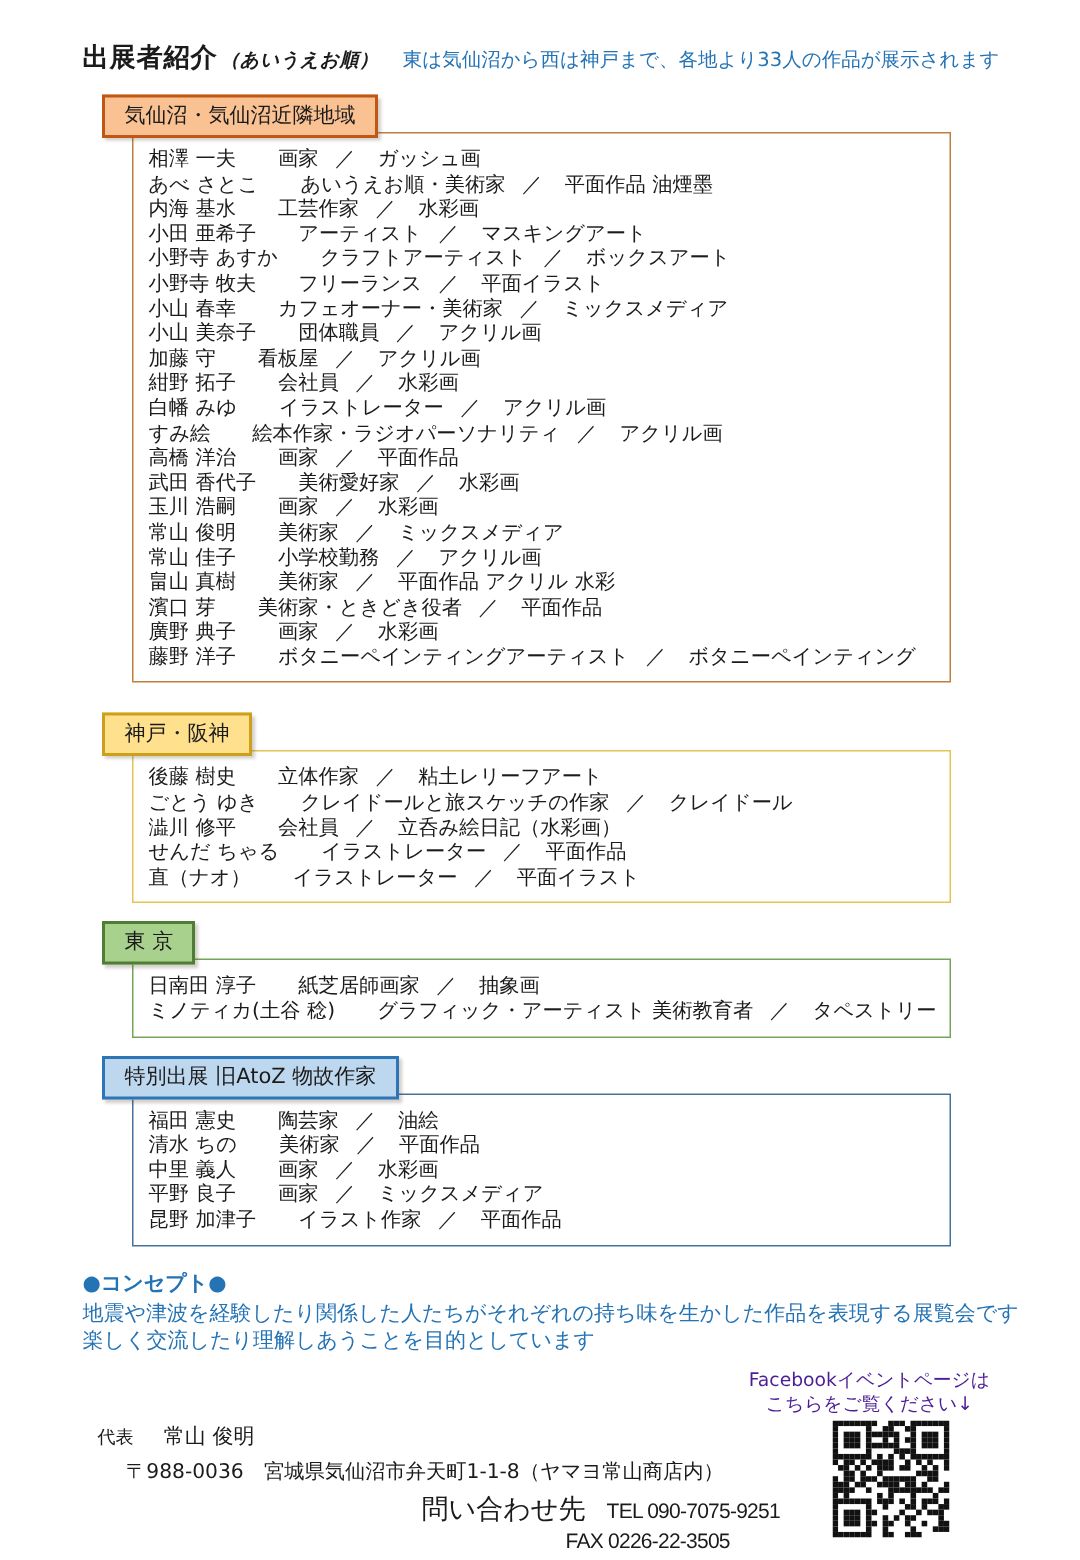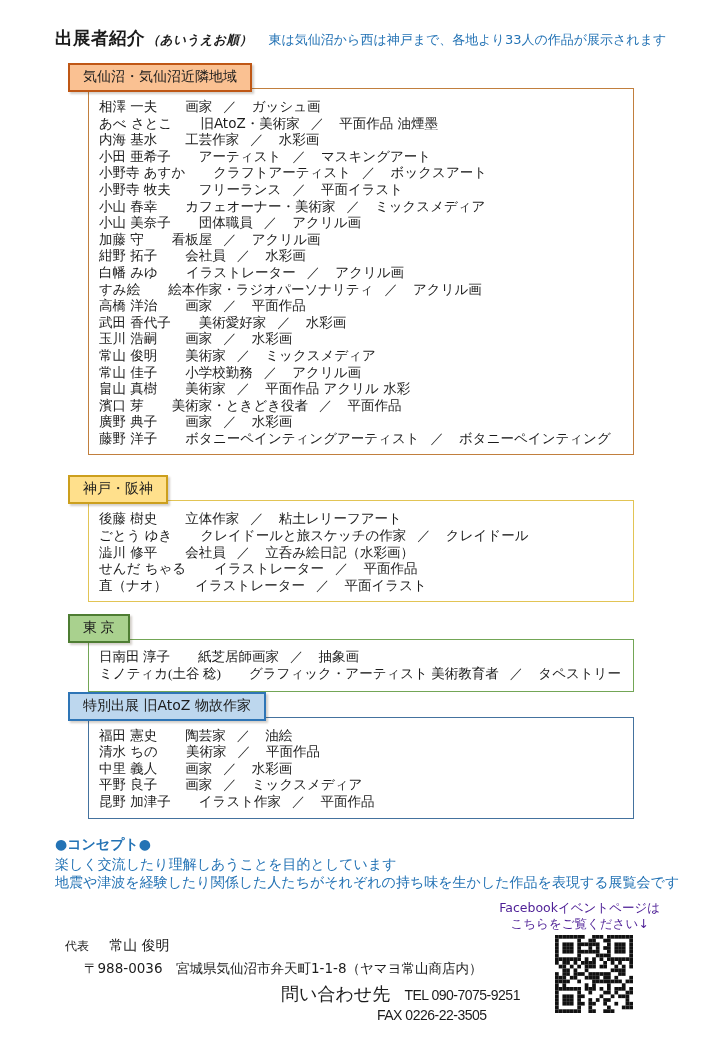--- a/index.html
+++ b/index.html
@@ -10,21 +10,21 @@
     font-family:"DejaVu Sans","Liberation Sans",sans-serif;
   }
   .header-row{display:flex;align-items:baseline;gap:16px;margin-bottom:13px;white-space:nowrap;}
   .title{font-size:17.5px;font-weight:bold;letter-spacing:.5px;}
   .title-suffix{font-size:12.5px;font-weight:bold;margin-left:2px;font-style:italic;}
   .subtitle{font-size:13px;color:#2473B5;}
 
   .group{margin-left:13px;}
   .g1{margin-bottom:20px;}
   .g2{margin-bottom:12px;}
-  .g3{margin-bottom:0;font-family:Liberation Serif, serif;}
+  .g3{margin-bottom:12px;}
   .tab{
     display:inline-block;position:relative;z-index:2;
     padding:3px 13px 4px;font-size:14px;border:2px solid;
     box-shadow:2px 2px 2px rgba(80,60,40,.25);
     background:#eee;white-space:nowrap;
   }
   .box{
     position:relative;z-index:1;width:546px;box-sizing:border-box;
     margin-left:20px;margin-top:-4px;border:1.5px solid;
     padding:9px 4px 8px 10px;background:#fff;
@@ -73,21 +73,21 @@
     </div>
     <div class="box" style="border-color: rgb(193, 127, 62);">
           <div class="member">
     <span class="m-name">相澤 一夫</span>
     <span class="m-role">画家</span>
     <span class="m-slash">／</span>
     <span class="m-work">ガッシュ画</span>
   </div>
           <div class="member">
     <span class="m-name">あべ さとこ</span>
-    <span class="m-role">旧AtoZ・美術家</span>
+    <span class="m-role">あいうえお順・美術家</span>
     <span class="m-slash">／</span>
     <span class="m-work">平面作品 油煙墨</span>
   </div>
           <div class="member">
     <span class="m-name">内海 基水</span>
     <span class="m-role">工芸作家</span>
     <span class="m-slash">／</span>
     <span class="m-work">水彩画</span>
   </div>
           <div class="member">
@@ -290,22 +290,22 @@
     <span class="m-role">イラスト作家</span>
     <span class="m-slash">／</span>
     <span class="m-work">平面作品</span>
   </div>
         </div>
   </section>
     </div>
 
   <div class="concept">
     <div class="concept-heading">●コンセプト●</div>
+    <div>地震や津波を経験したり関係した人たちがそれぞれの持ち味を生かした作品を表現する展覧会です</div>
     <div>楽しく交流したり理解しあうことを目的としています</div>
-    <div>地震や津波を経験したり関係した人たちがそれぞれの持ち味を生かした作品を表現する展覧会です</div>
   </div>
 
   <div class="fb-note">
     <div>Facebookイベントページは</div>
     <div>こちらをご覧ください↓</div>
   </div>
 
   <div class="contact">
     <div class="c-line1">
       <span class="rep-label">代表</span>

